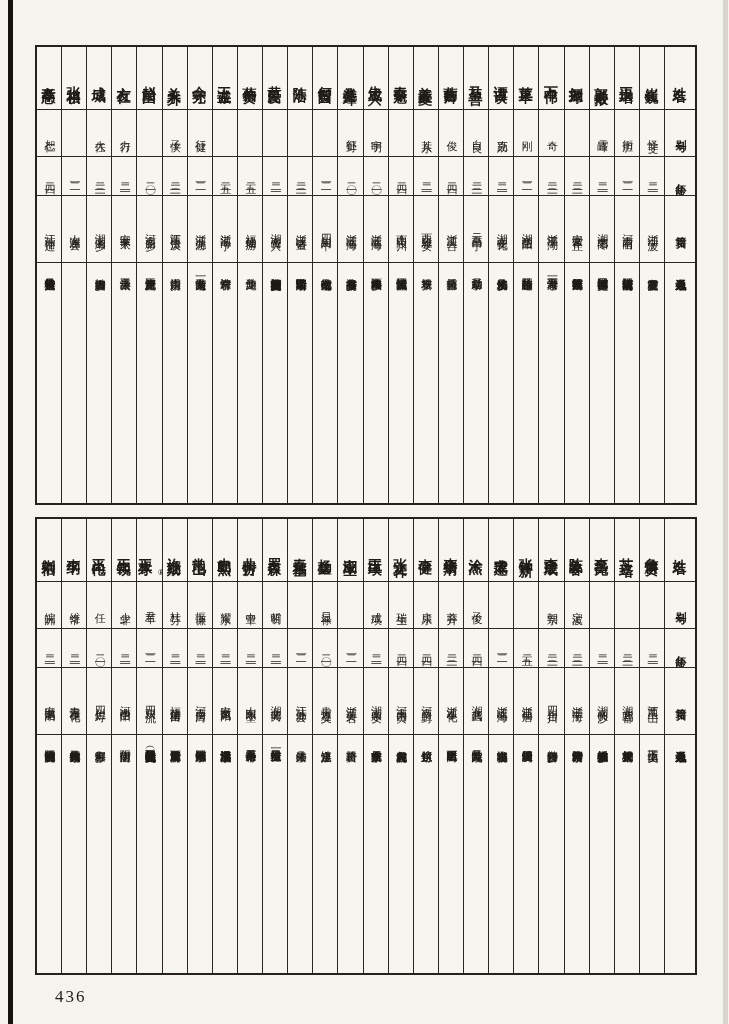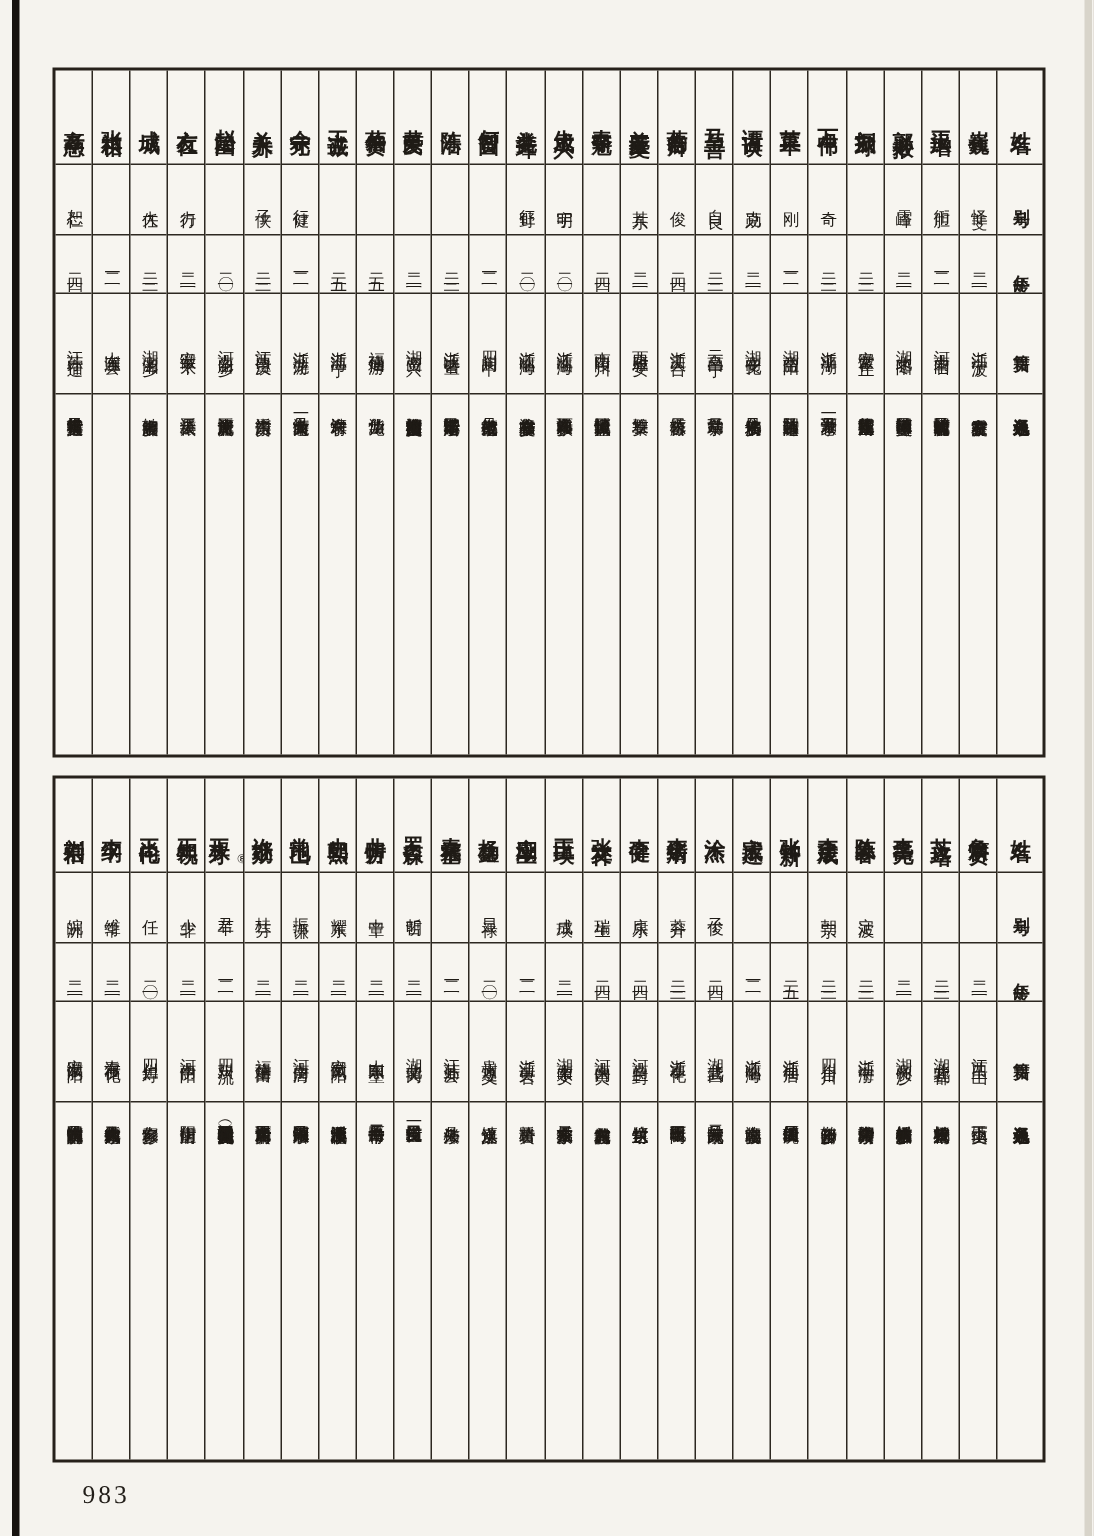--- a/index.html
+++ b/index.html
@@ -943,14 +943,14 @@
         </div>
         <div class="cell native">
           <span class="vtext">安徽涡阳</span>
         </div>
         <div class="cell address">
           <span class="vtext">涡阳曹市镇皖洲商号收</span>
         </div>
       </div>
     </div>
 
-  <div class="page-number">983</div>
+  <div class="page-number">436</div>
 </div>
 
 </body></html>

